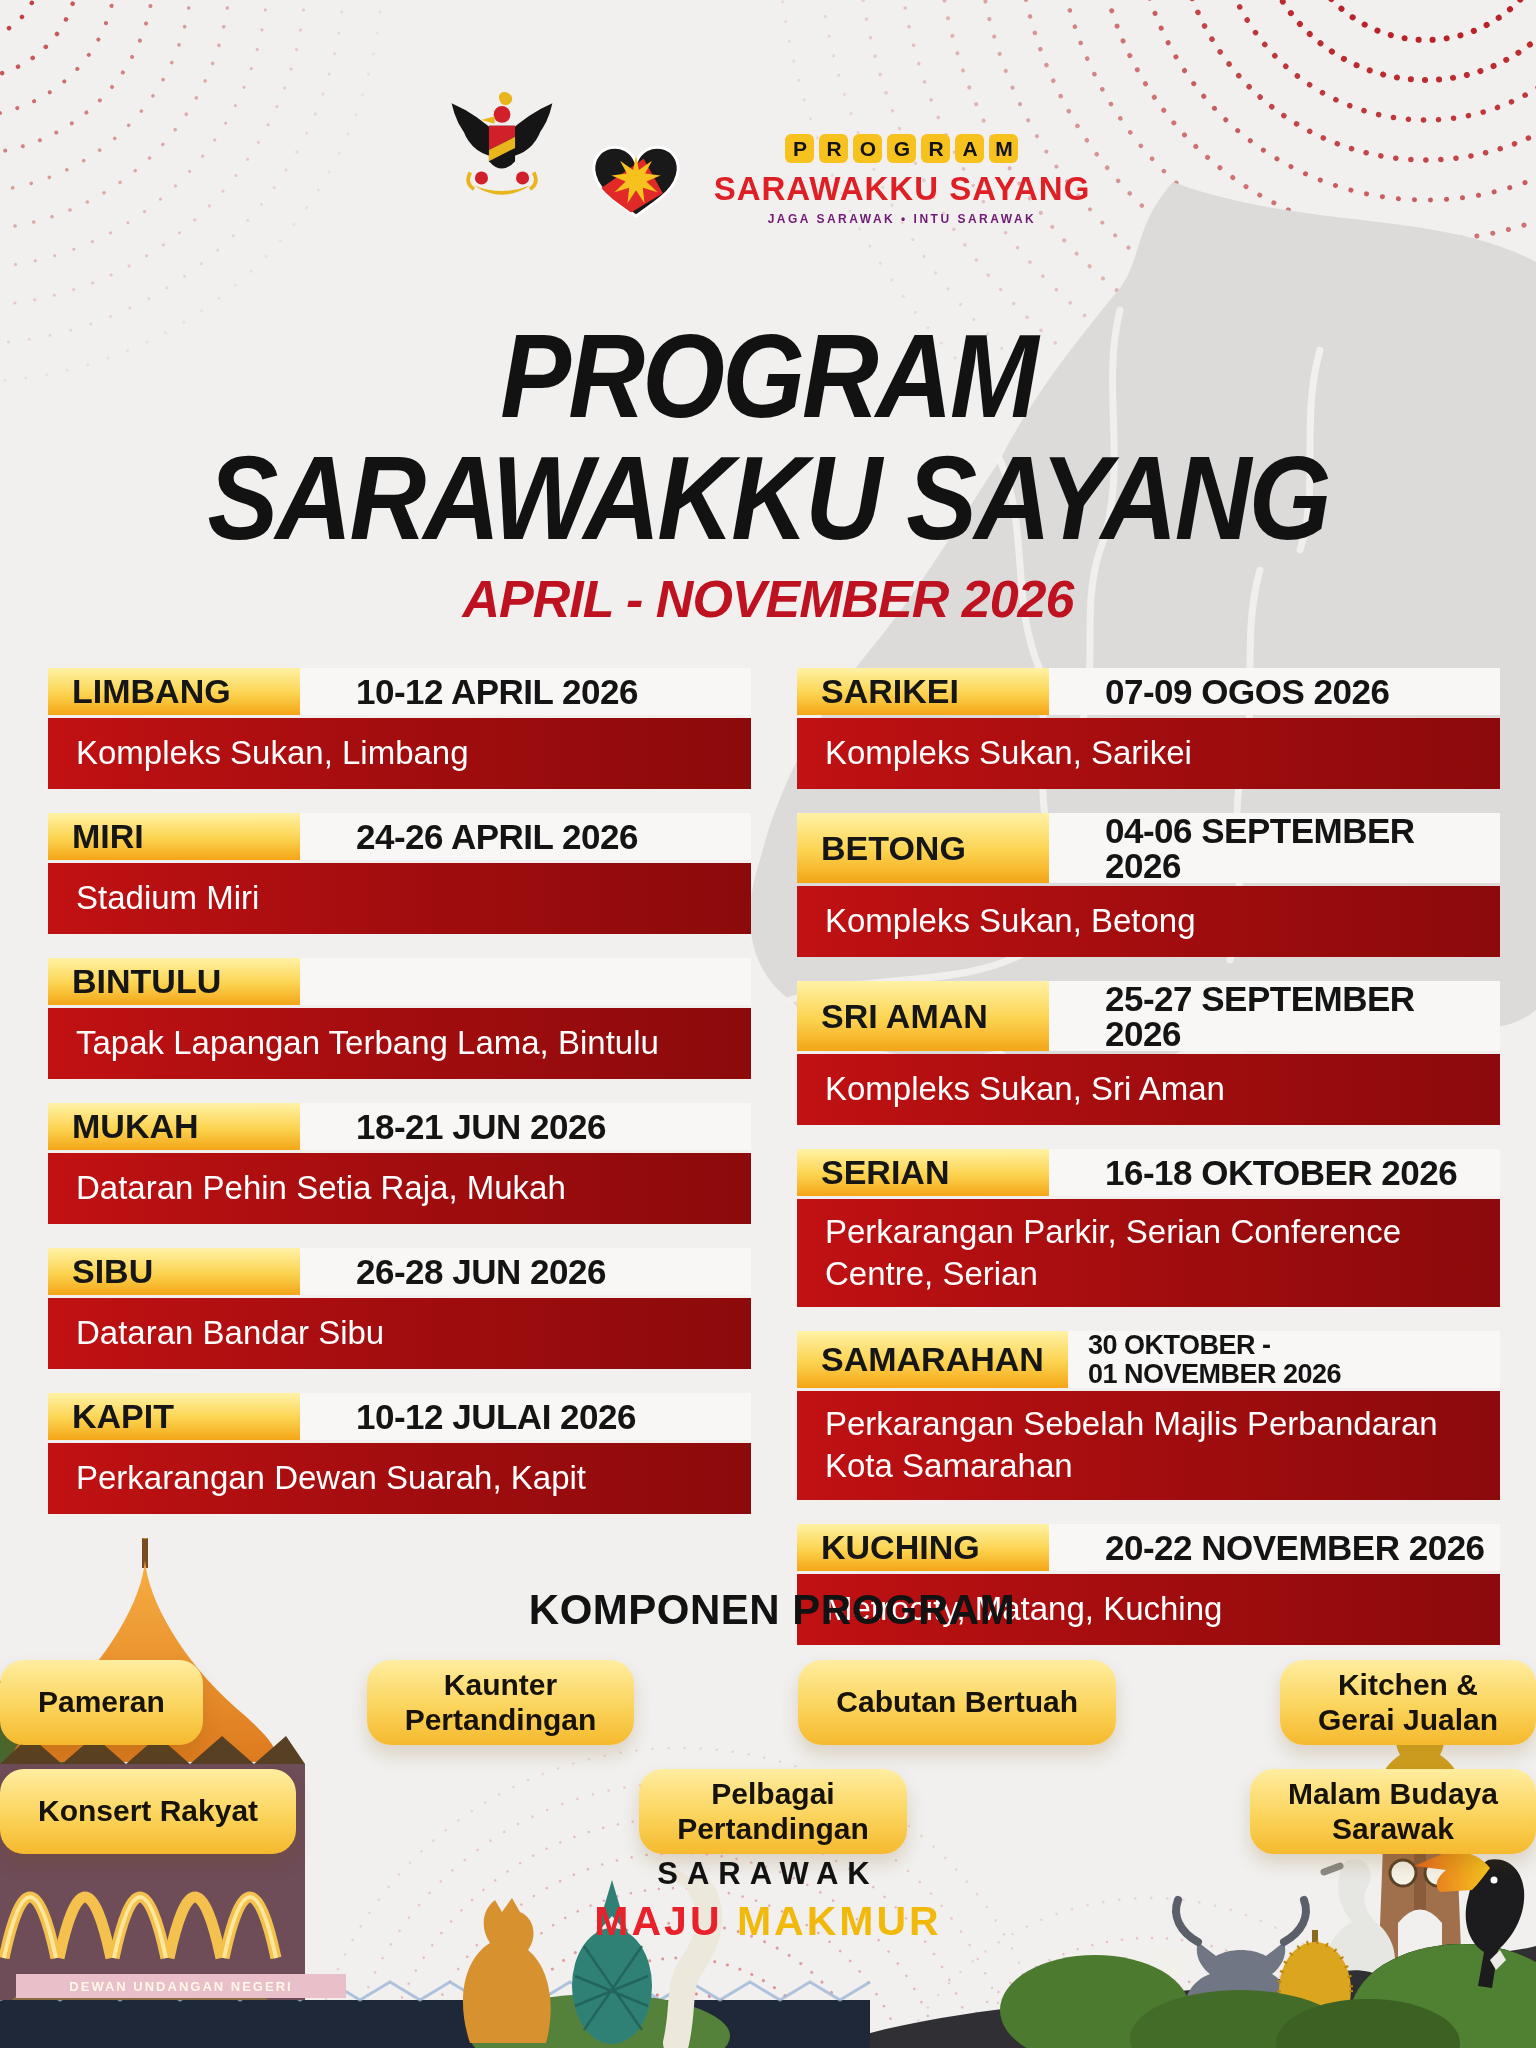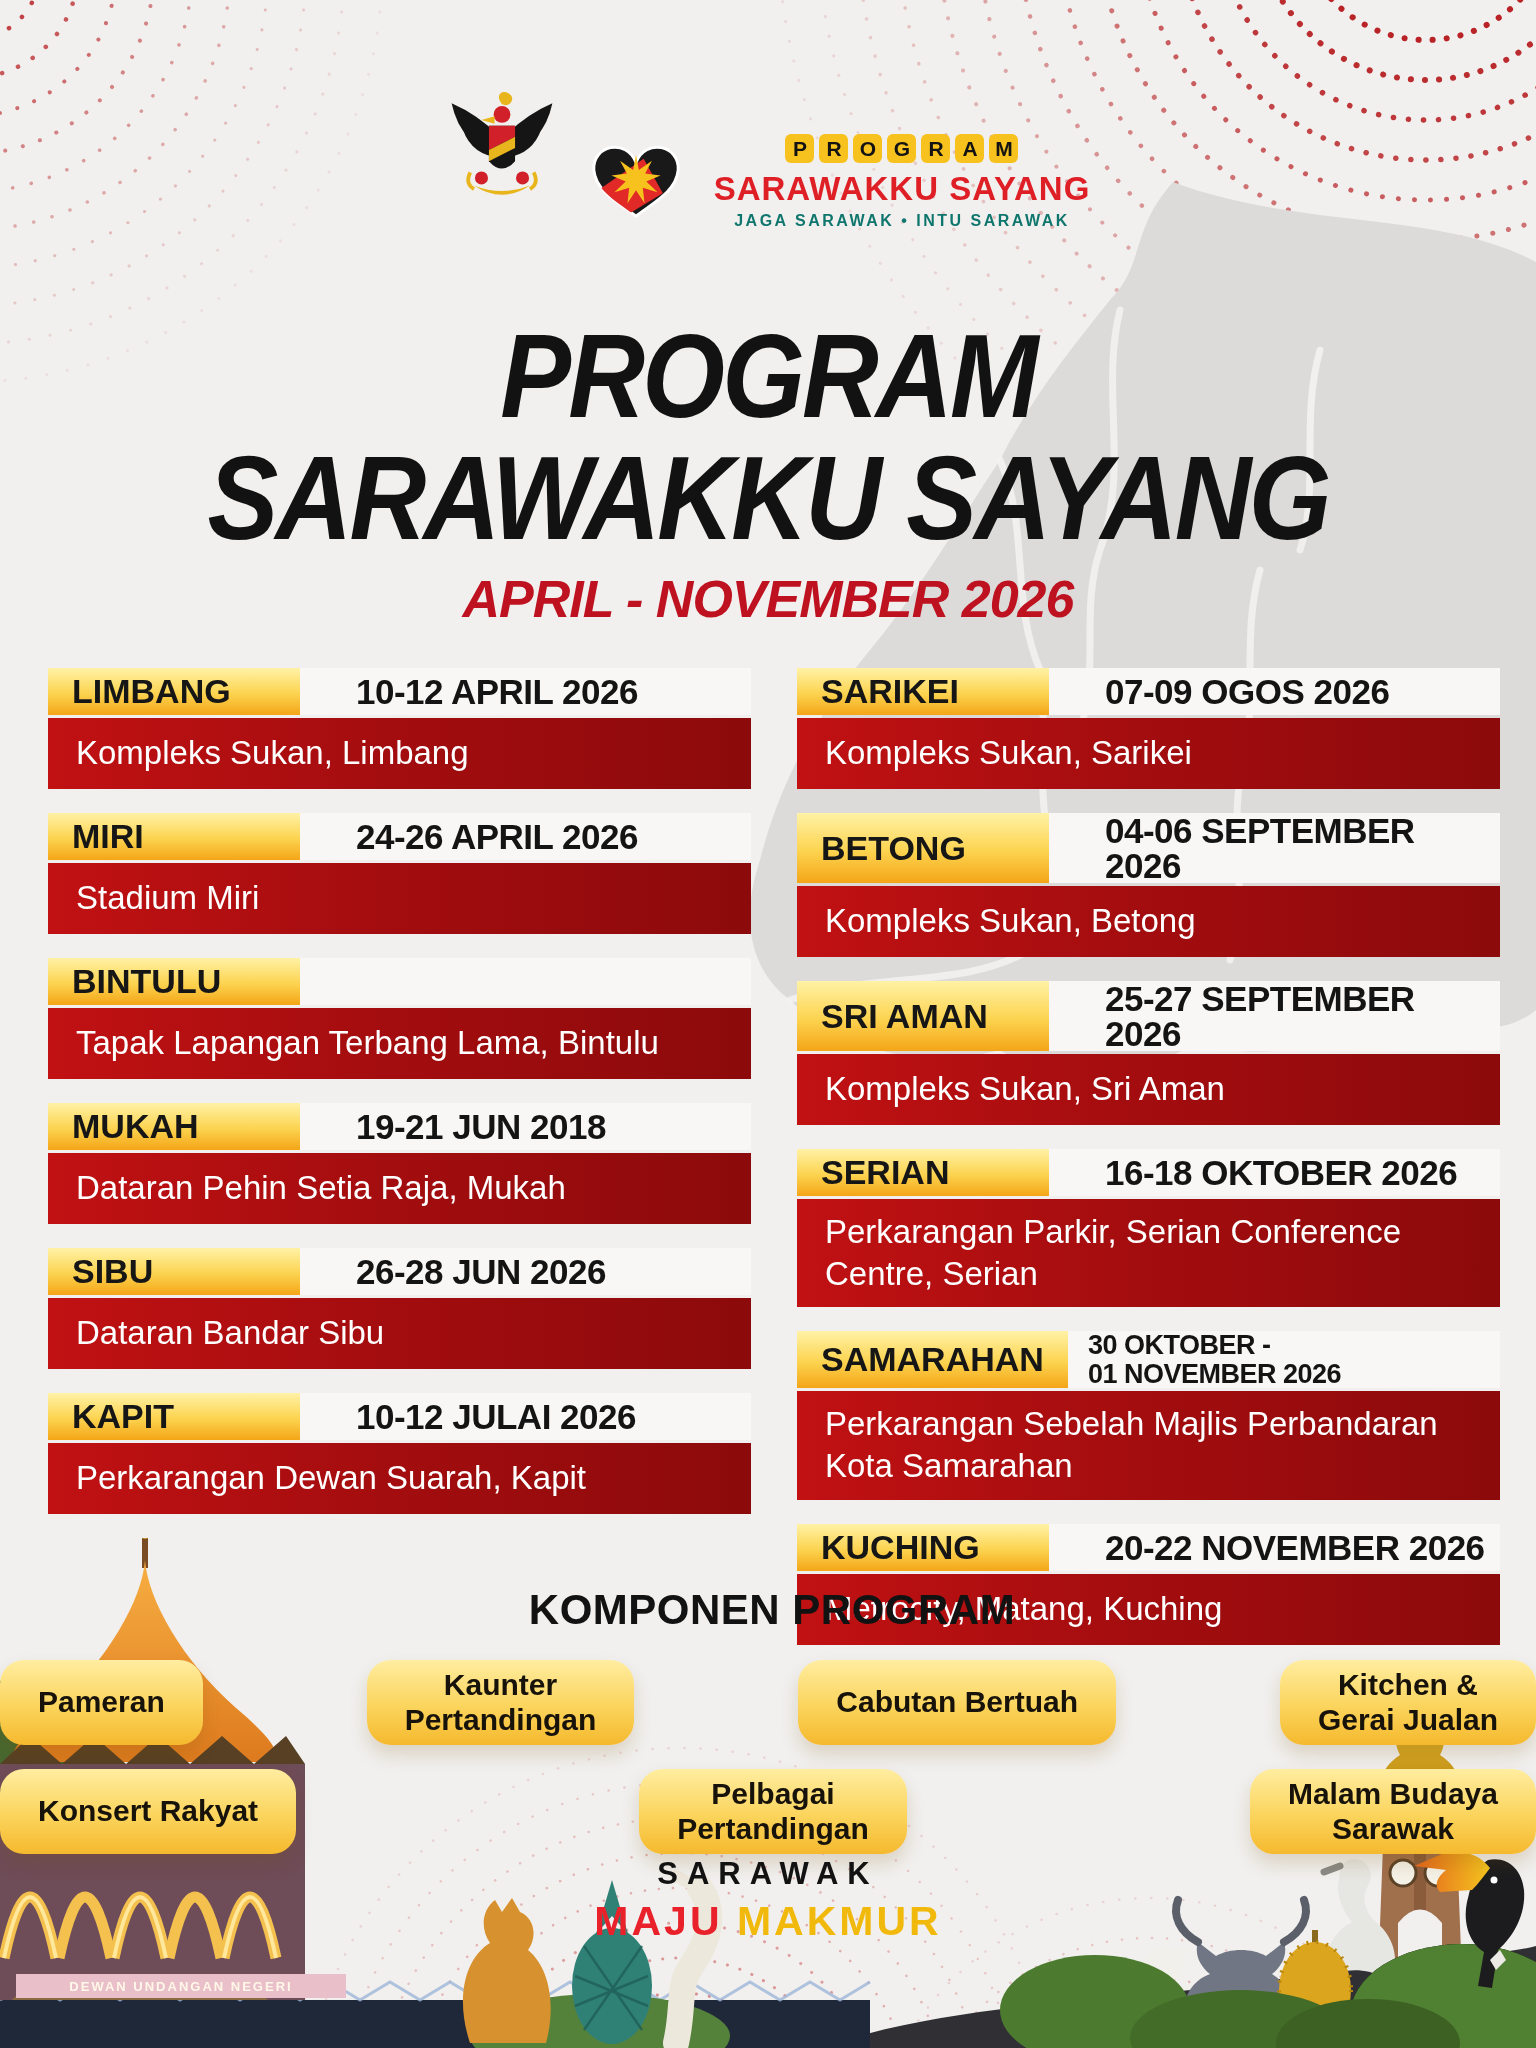--- a/index.html
+++ b/index.html
@@ -19,21 +19,21 @@
   }
   .heart-wrap{margin-top:42px;}
   .logo-text{display:flex; flex-direction:column; align-items:center; margin-top:46px;}
   .program-tiles{display:flex; gap:5px;}
   .program-tiles span{
     width:29px; height:29px; background:#F7C21E; border-radius:6px;
     display:flex; align-items:center; justify-content:center;
     font-size:21px; font-weight:900; color:#131313;
   }
   .logo-title{font-size:33px; font-weight:800; color:#DF1F26; letter-spacing:1px; margin-top:7px;}
-  .logo-tagline{font-size:16px; font-weight:700; color:#0f766e; letter-spacing:2.5px; margin-top:4px;}
+  .logo-tagline{font-size:12px; font-weight:700; color:#701a75; letter-spacing:2.5px; margin-top:4px;}
 
   
   .title-block{
     position:absolute; top:316px; left:0; width:100%; z-index:5;
     text-align:center; font-style:italic; font-weight:900; color:#121212;
   }
   .title-line{font-size:118px; line-height:1.03; letter-spacing:-3px; transform:scaleX(.9);}
   .title-sub{font-size:52px; color:#BE1220; margin-top:10px; letter-spacing:-1px; font-weight:900;}
 
   
@@ -224,21 +224,21 @@
     <div class="card">
       <div class="card-head">
         <div class="city">BINTULU</div>
       </div>
       <div class="venue">Tapak Lapangan Terbang Lama, Bintulu</div>
     </div>
 
     <div class="card">
       <div class="card-head">
         <div class="city">MUKAH</div>
-        <div class="date">19-21 JUN 2018</div>
+        <div class="date">18-21 JUN 2026</div>
       </div>
       <div class="venue">Dataran Pehin Setia Raja, Mukah</div>
     </div>
 
     <div class="card">
       <div class="card-head">
         <div class="city">SIBU</div>
         <div class="date">26-28 JUN 2026</div>
       </div>
       <div class="venue">Dataran Bandar Sibu</div>

